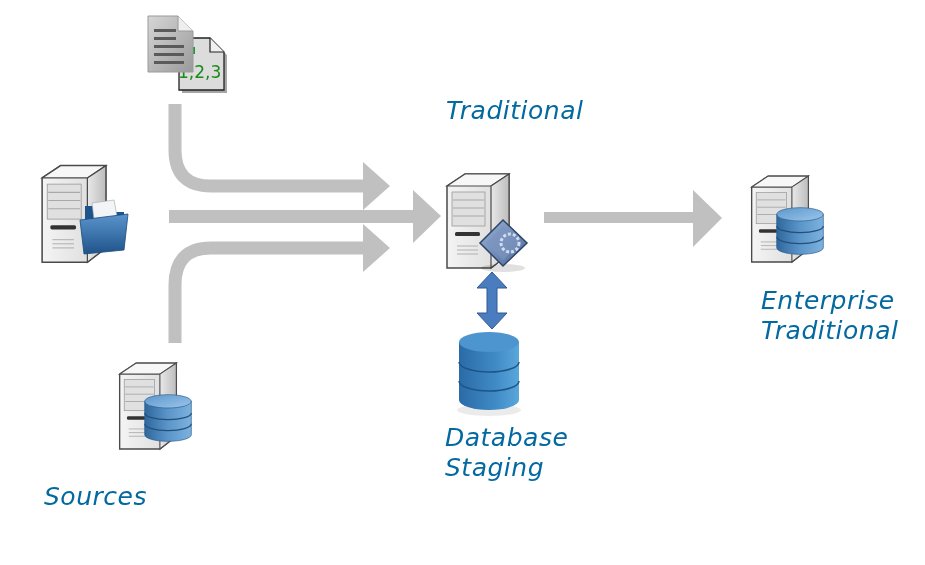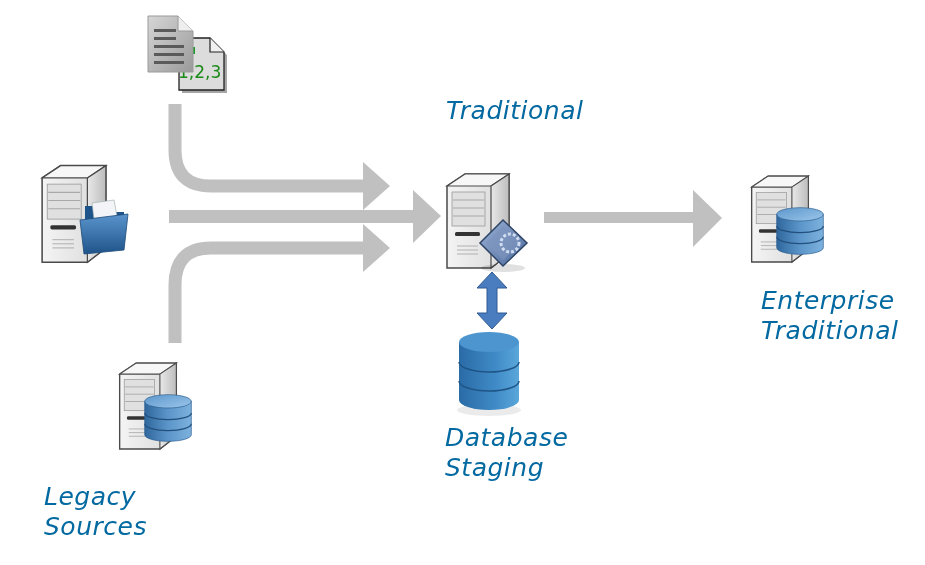--- a/index.html
+++ b/index.html
@@ -158,15 +158,14 @@
   <span>Database</span>
   <span>Staging</span>
 </div>
 
 <div class="label" style="left:761px; top:286px;">
   <span>Enterprise</span>
   <span>Traditional</span>
 </div>
 
 <div class="label" style="left:44px; top:482px;">
-  <span>Legacy</span>
   <span>Sources</span>
 </div>
 
 </body></html>

